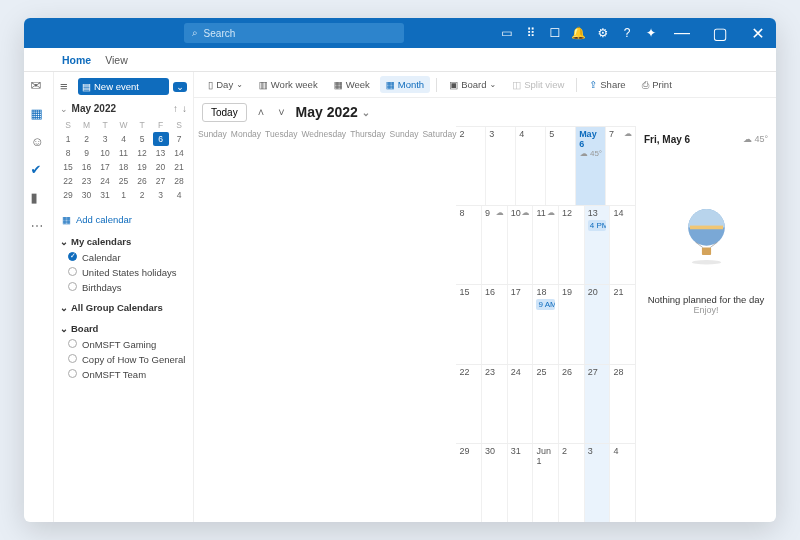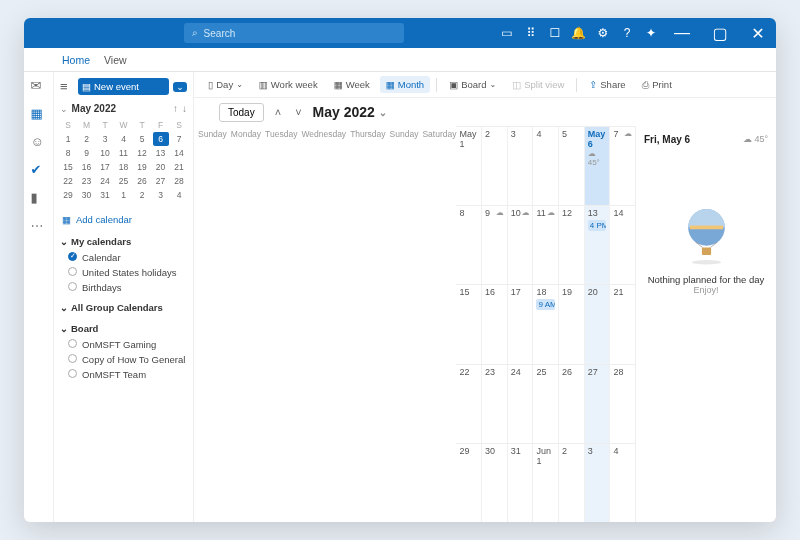--- a/index.html
+++ b/index.html
@@ -5,21 +5,21 @@
   * { box-sizing: border-box; margin: 0; padding: 0; font-family: "Segoe UI", sans-serif; }
   body { background: #e8eef5; width: 800px; height: 540px; overflow: hidden; display: flex; align-items: center; justify-content: center; }
   .window { width: 752px; height: 504px; background: #fff; border-radius: 6px; box-shadow: 0 8px 30px rgba(0,0,0,.15); display: flex; flex-direction: column; overflow: hidden; position: absolute; top: 18px; left: 24px; }
   .titlebar { height: 30px; background: #0f6cbd; display: flex; align-items: center; padding: 0 4px 0 160px; gap: 8px; }
   .search-box { flex: 0 0 220px; height: 20px; background: #2d84cc; border-radius: 3px; display: flex; align-items: center; padding: 0 8px; color: #d0e6f7; font-size: 10px; gap: 6px; }
   .title-icons { margin-left: auto; display: flex; align-items: center; gap: 10px; }
   .title-icon { width: 14px; height: 14px; color: #fff; display: flex; align-items: center; justify-content: center; font-size: 12px; cursor: pointer; }
   .winbtn { width: 28px; height: 30px; display: flex; align-items: center; justify-content: center; color: #fff; }
   .tabs { height: 24px; display: flex; align-items: center; padding: 0 10px; gap: 14px; border-bottom: 1px solid #e5e5e5; }
   .tab { font-size: 10.5px; color: #555; cursor: pointer; }
-  .tab.active { color: #0f6cbd; font-weight: 400; padding-left: 28px; }
+  .tab.active { color: #0f6cbd; font-weight: 700; padding-left: 28px; }
   .body { flex: 1; display: flex; min-height: 0; }
   .rail { width: 30px; border-right: 1px solid #eee; display: flex; flex-direction: column; align-items: center; padding-top: 6px; gap: 12px; }
   .rail-icon { width: 16px; height: 16px; color: #666; font-size: 13px; cursor: pointer; }
   .rail-icon.active { color: #0f6cbd; }
   .sidebar { width: 140px; border-right: 1px solid #eee; display: flex; flex-direction: column; font-size: 9.5px; color: #444; overflow-y: auto; }
   .new-event-row { display: flex; gap: 4px; padding: 6px 6px 4px 6px; align-items: center; }
   .hamburger { width: 14px; color: #666; font-size: 13px; cursor: pointer; }
   .new-event { flex: 1; background: #0f6cbd; color: #fff; border-radius: 3px; padding: 3px 4px; font-size: 9.5px; display: flex; align-items: center; gap: 3px; cursor: pointer; }
   .new-event-caret { width: 14px; background: #0f6cbd; color: #fff; border-radius: 3px; display: flex; align-items: center; justify-content: center; font-size: 9px; cursor: pointer; }
   .mini-header { display: flex; align-items: center; padding: 4px 6px; gap: 4px; }
@@ -36,42 +36,42 @@
   .cal-item { display: flex; align-items: flex-start; gap: 5px; padding: 2px 0 2px 8px; cursor: pointer; }
   .cal-check { width: 9px; height: 9px; border: 1px solid #aaa; border-radius: 50%; flex-shrink: 0; }
   .cal-check.on { background: #0f6cbd; border-color: #0f6cbd; position: relative; }
   .cal-check.on::after { content: "✓"; color: #fff; font-size: 7px; position: absolute; top: -1px; left: 1px; }
   .main { flex: 1; display: flex; flex-direction: column; min-width: 0; }
   .toolbar { height: 26px; border-bottom: 1px solid #eee; display: flex; align-items: center; padding: 0 8px; gap: 4px; font-size: 9.5px; color: #555; }
   .tb-btn { display: flex; align-items: center; gap: 3px; padding: 3px 6px; border-radius: 3px; cursor: pointer; }
   .tb-btn.active { background: #e5f0fb; color: #0f6cbd; }
   .sep { width: 1px; height: 14px; background: #e0e0e0; margin: 0 2px; }
   .cal-header { height: 28px; display: flex; align-items: center; padding: 0 8px; gap: 8px; }
-  .today-btn { border: 1px solid #ccc; padding: 3px 8px; font-size: 10px; border-radius: 3px; cursor: pointer; margin-left: 17px; }
+  .today-btn { border: 1px solid #ccc; padding: 3px 8px; font-size: 10px; border-radius: 3px; cursor: pointer; }
   .nav-arr { font-size: 11px; color: #666; cursor: pointer; padding: 0 3px; }
   .big-title { font-size: 14px; font-weight: 600; color: #222; display: flex; align-items: center; gap: 4px; cursor: pointer; }
   .grid-area { flex: 1; display: flex; min-height: 0; }
   .grid { flex: 1; display: flex; flex-direction: row; border-right: 1px solid #eee; }
   .dow-row { display: flex; height: 16px; }
   .dow-cell { flex: 1; font-size: 8.5px; color: #999; padding-left: 4px; display: flex; align-items: center; }
   .weeks { flex: 1; display: flex; flex-direction: column; }
   .week { flex: 1; display: flex; border-top: 1px solid #eee; }
   .day { flex: 1; border-right: 1px solid #f0f0f0; padding: 2px 3px; font-size: 9px; color: #555; position: relative; overflow: hidden; }
   .day:last-child { border-right: none; }
   .day.sel { background: #cfe4f8; }
   .day.selcol { background: #eaf3fc; }
   .day .dn { font-size: 9px; }
   .day.sel .dn { color: #0f6cbd; font-weight: 600; }
   .weather { font-size: 8px; color: #999; float: right; }
   .ev { margin-top: 2px; background: #cfe4f8; color: #0f6cbd; font-size: 8px; padding: 1px 2px; border-radius: 2px; white-space: nowrap; overflow: hidden; }
   .details { width: 140px; padding: 8px; display: flex; flex-direction: column; align-items: center; }
   .det-head { width: 100%; display: flex; justify-content: space-between; font-size: 10px; font-weight: 600; color: #222; }
   .det-w { font-size: 9px; color: #999; font-weight: normal; }
   .balloon { margin-top: 60px; width: 55px; height: 65px; }
-  .det-msg { margin-top: 4px; font-size: 9.5px; color: #333; text-align: center; }
+  .det-msg { margin-top: 24px; font-size: 9.5px; color: #333; text-align: center; }
   .det-sub { font-size: 9px; color: #999; }
   svg { display: block; }
 </style>
 </head>
 <body>
 
 <div class="window">
 
   <div class="titlebar">
     <div class="search-box">
@@ -292,21 +292,20 @@
               <div class="dow-cell">Sunday</div>
               <div class="dow-cell">Monday</div>
               <div class="dow-cell">Tuesday</div>
               <div class="dow-cell">Wednesday</div>
               <div class="dow-cell">Thursday</div>
               <div class="dow-cell">Sunday</div>
               <div class="dow-cell">Saturday</div>
             </div>
           <div class="weeks" id="weeks">
               <div class="week">
-                <div class="day"><span class="dn">May 1</span></div>
                 <div class="day"><span class="dn">2</span></div>
                 <div class="day"><span class="dn">3</span></div>
                 <div class="day"><span class="dn">4</span></div>
                 <div class="day"><span class="dn">5</span></div>
                 <div class="day sel"><span class="dn">May 6</span><span class="weather">☁ 45°</span></div>
                 <div class="day"><span class="dn">7</span><span class="weather">☁</span></div>
               </div>
               <div class="week">
                 <div class="day"><span class="dn">8</span></div>
                 <div class="day"><span class="dn">9</span><span class="weather">☁</span></div>

